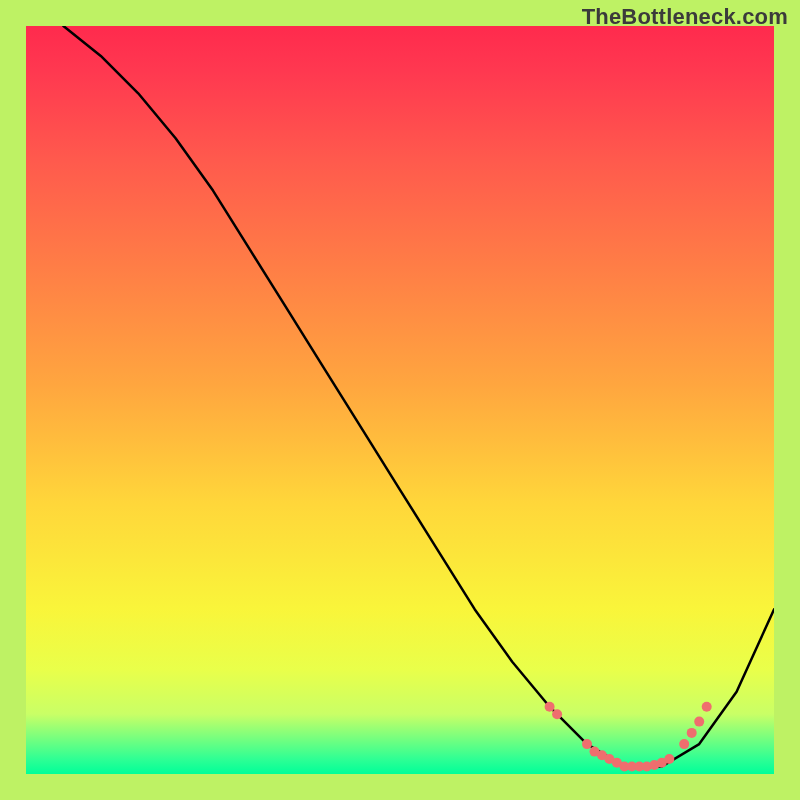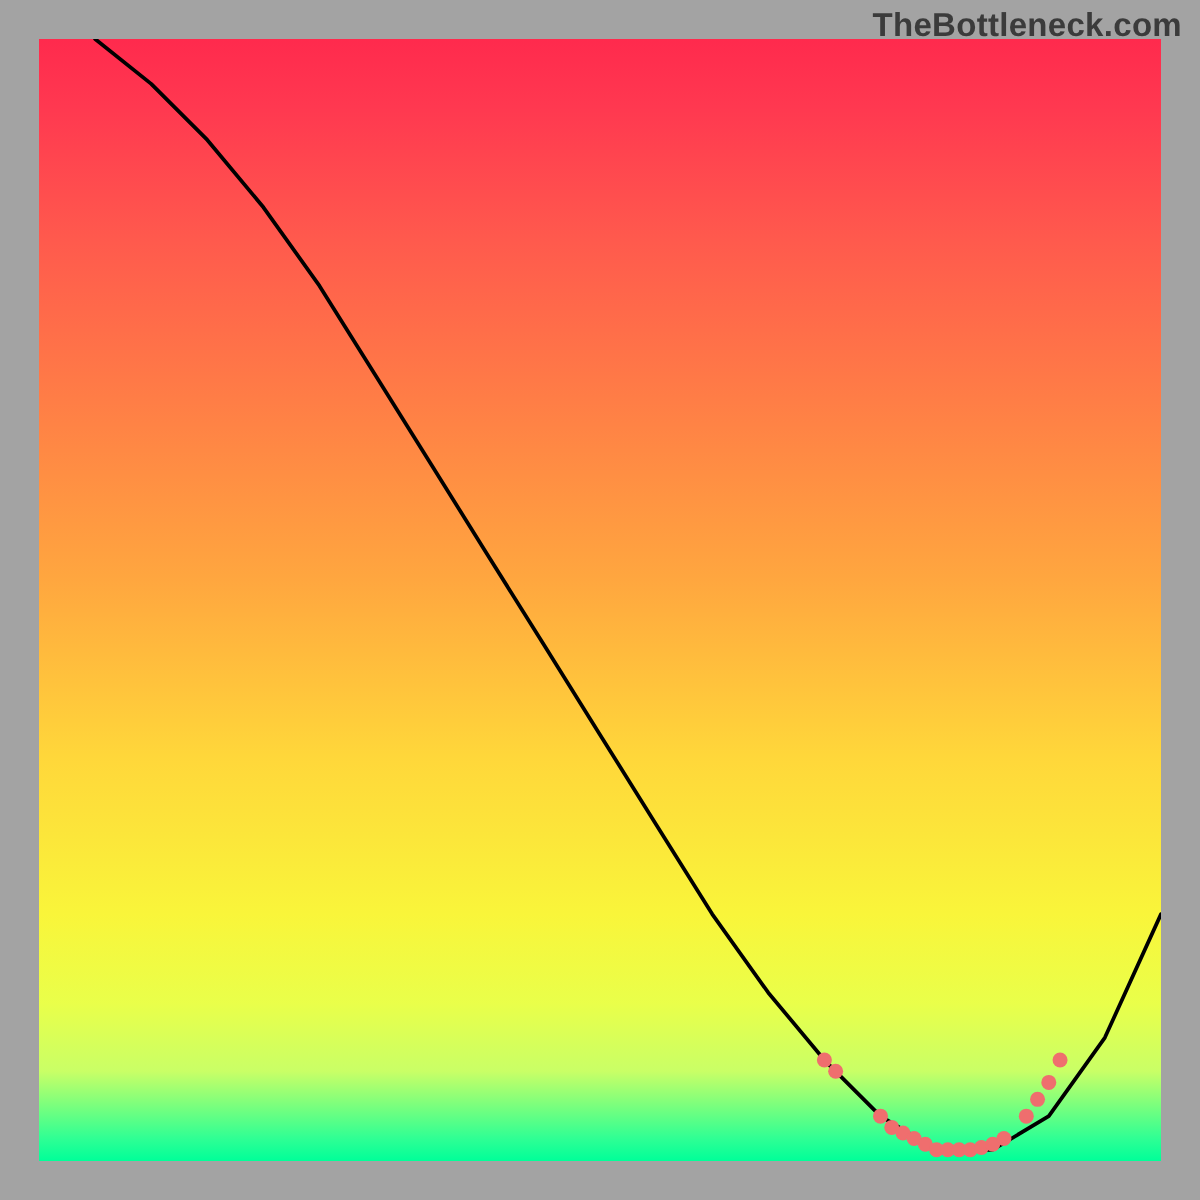--- a/index.html
+++ b/index.html
@@ -8,21 +8,21 @@
     width: 800px;
     height: 800px;
     background: #000;
     overflow: hidden;
     font-family: Arial, Helvetica, sans-serif;
   }
   .frame {
     position: relative;
     width: 800px;
     height: 800px;
-    background: #a3a3a3;
+    background: #bef264;
   }
   .watermark {
     position: absolute;
     top: 4px;
     right: 12px;
     color: #3b3b3b;
     font-size: 22px;
     font-weight: 600;
     letter-spacing: 0.2px;
     z-index: 30;

